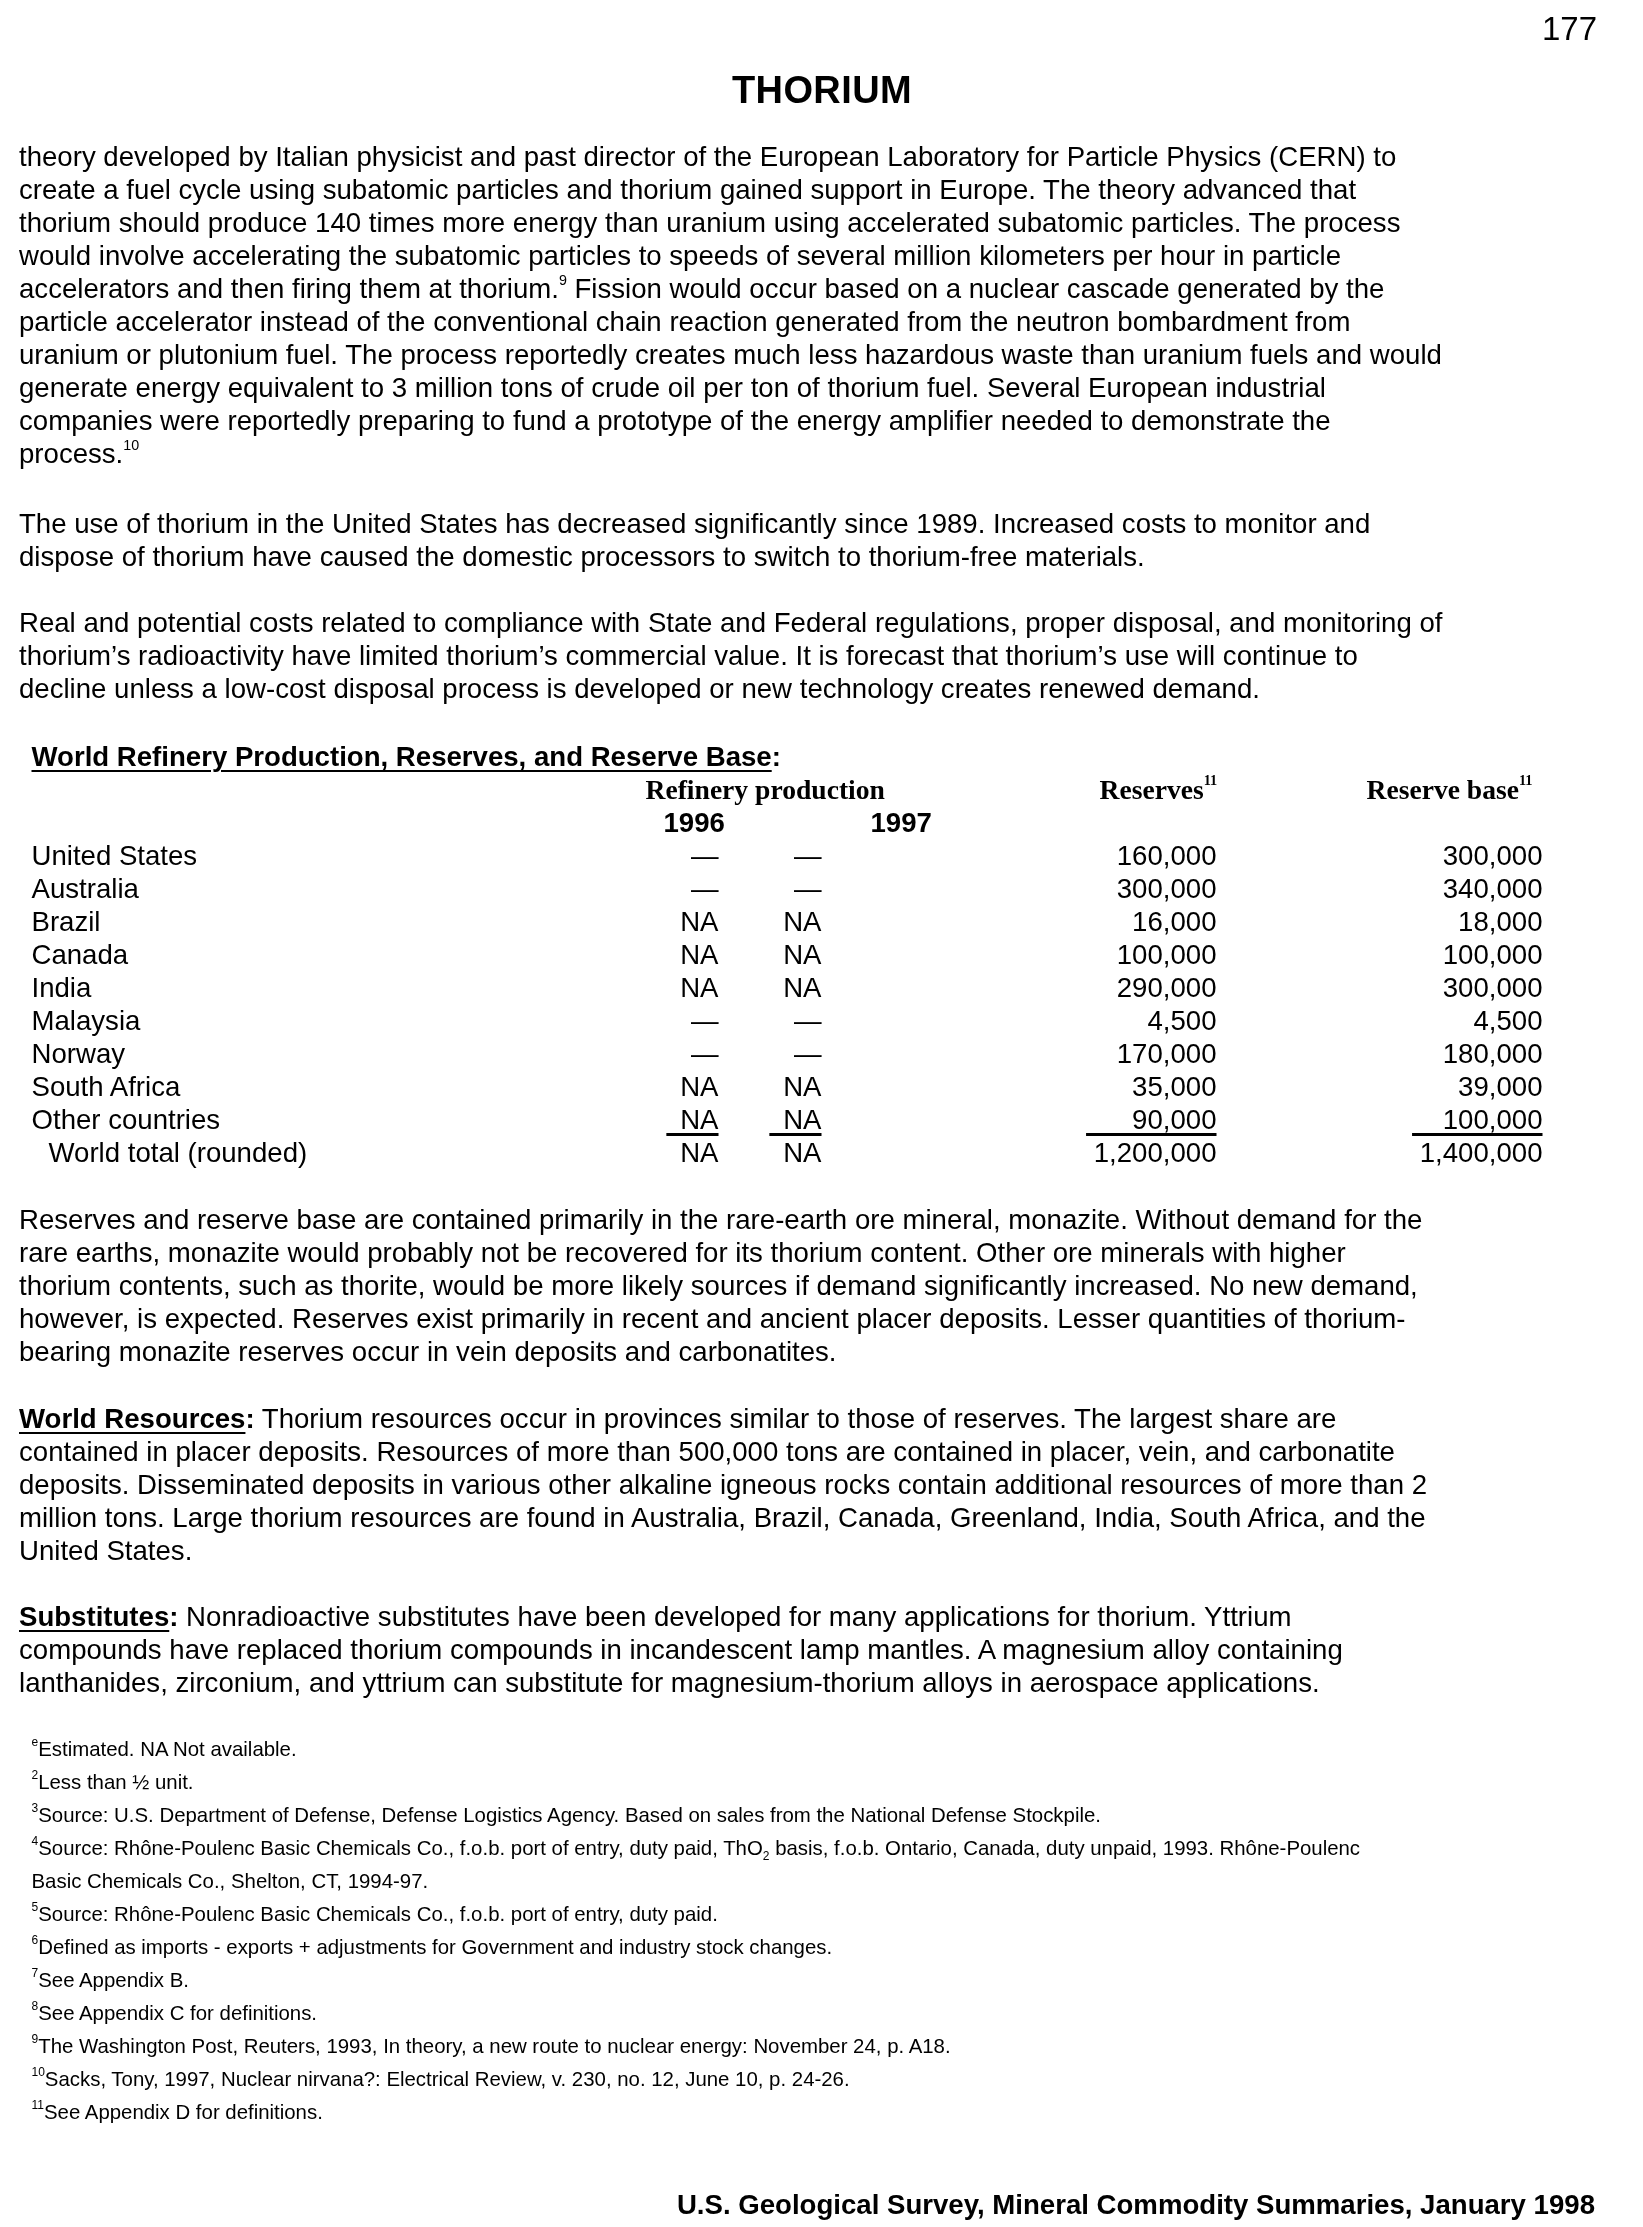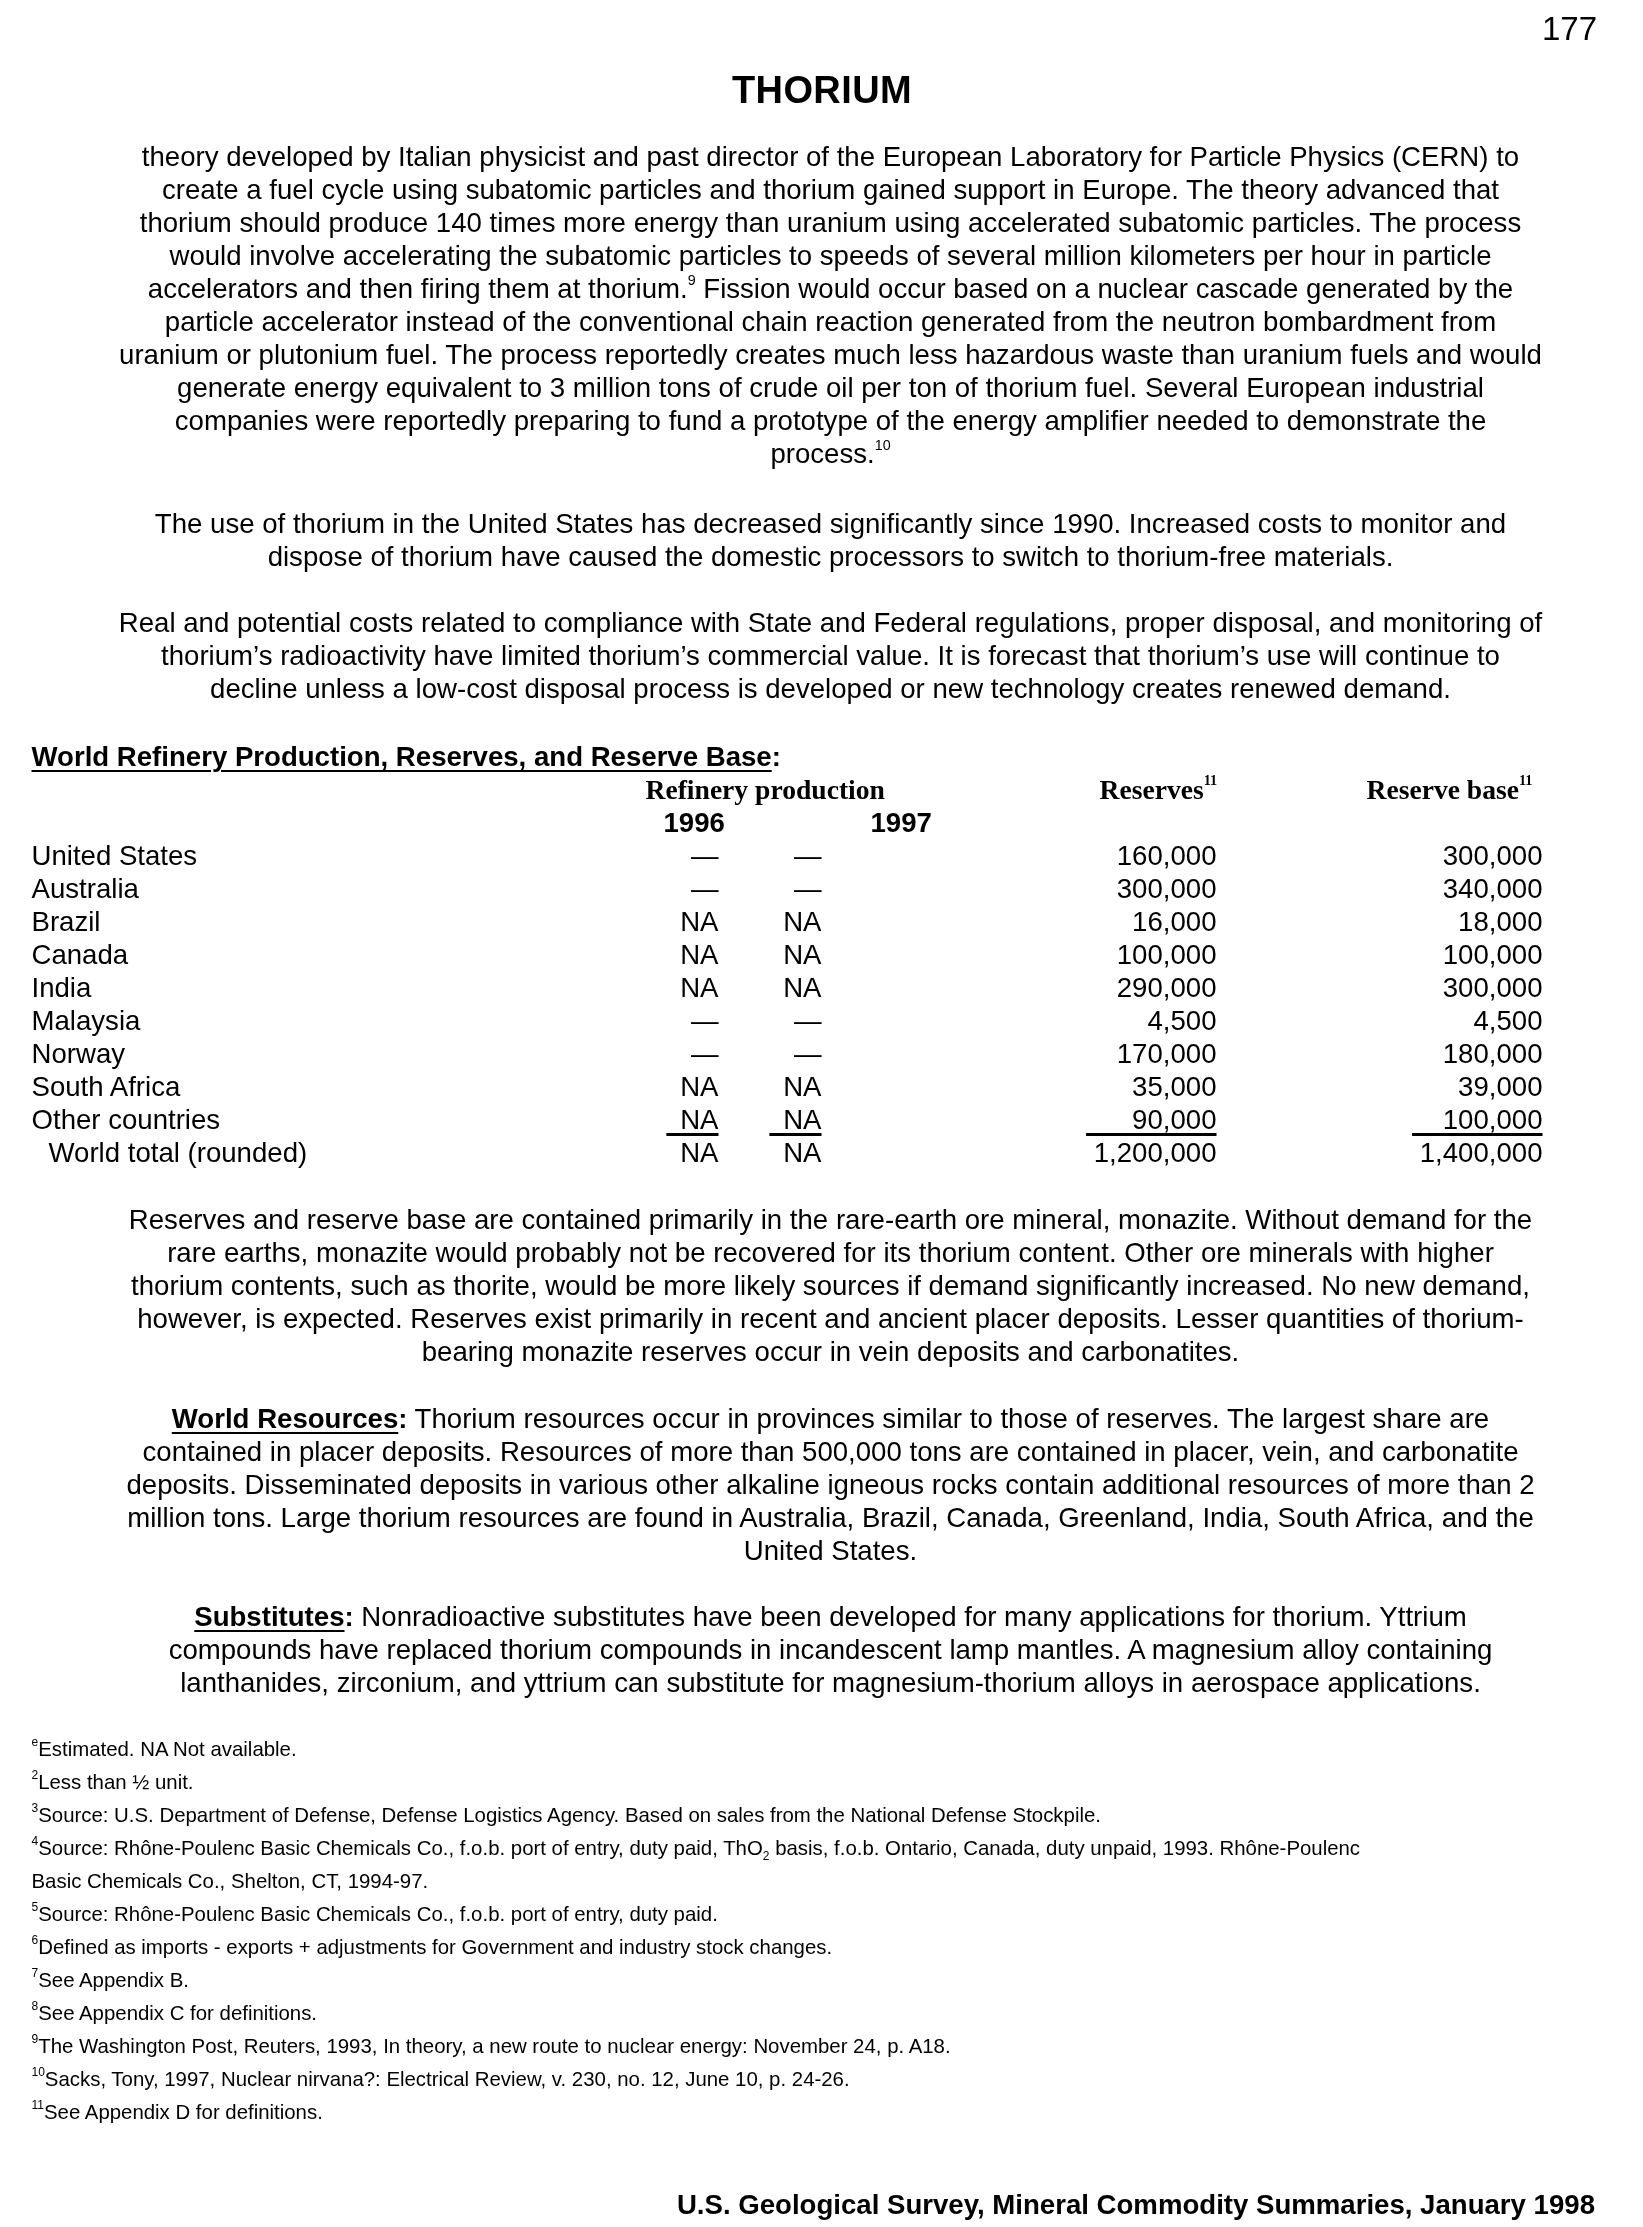--- a/index.html
+++ b/index.html
@@ -2,21 +2,21 @@
 <html style="font-size:11.5px"><head>
 <meta charset="utf-8">
 <style>
   html, body { margin:0; padding:0; background:#ffffff; }
   body {
     width:1644px; height:2227px; position:relative; overflow:hidden;
     font-family:"Liberation Sans", sans-serif; color:#000;
   }
   .page-number { position:absolute; top:10px; right:47px; font-size:33px; }
   .title { position:absolute; top:69px; left:0; width:1644px; text-align:center; font-size:38px; font-weight:bold; letter-spacing:0.4px; }
-  .para { position:absolute; left:43px; width:1575px; font-size:27.6px; line-height:33px; white-space:pre-line;text-align:center; }
+  .para { position:absolute; left:19px; width:1575px; font-size:27.6px; line-height:33px; white-space:pre-line; }
   .para sup { font-size:14.3px; line-height:0; vertical-align:super; position:relative; top:-2.9px; }
   .heading-u { font-weight:bold; text-decoration:underline; text-underline-offset:3.6px; text-decoration-thickness:2.1px; }
   .heading-colon { font-weight:bold; }
 
   
   .table { position:absolute; left:31.5px; top:740px; width:1575px; font-size:27.6px; }
   .tbl-title { height:33px; line-height:33px; }
   .trow { position:relative; height:33px; line-height:33px; }
   .cell { position:absolute; top:0; white-space:nowrap; }
   .c-country { left:0; }
@@ -53,21 +53,21 @@
 create a fuel cycle using subatomic particles and thorium gained support in Europe.  The theory advanced that
 thorium should produce 140 times more energy than uranium using accelerated subatomic particles.  The process
 would involve accelerating the subatomic particles to speeds of several million kilometers per hour in particle
 accelerators and then firing them at thorium.</span><sup>9</sup><span>  Fission would occur based on a nuclear cascade generated by the
 particle accelerator instead of the conventional chain reaction generated from the neutron bombardment from
 uranium or plutonium fuel.  The process reportedly creates much less hazardous waste than uranium fuels and would
 generate energy equivalent to 3 million tons of crude oil per ton of thorium fuel.  Several European industrial
 companies were reportedly preparing to fund a prototype of the energy amplifier needed to demonstrate the
 process.</span><sup>10</sup></div>
 
-<div class="para" style="top:507px;">The use of thorium in the United States has decreased significantly since 1990.  Increased costs to monitor and
+<div class="para" style="top:507px;">The use of thorium in the United States has decreased significantly since 1989.  Increased costs to monitor and
 dispose of thorium have caused the domestic processors to switch to thorium-free materials.</div>
 
 <div class="para" style="top:606px;">Real and potential costs related to compliance with State and Federal regulations, proper disposal, and monitoring of
 thorium’s radioactivity have limited thorium’s commercial value.  It is forecast that thorium’s use will continue to
 decline unless a low-cost disposal process is developed or new technology creates renewed demand.</div>
 
 <div class="table">
   <div class="tbl-title"><span class="heading-u">World Refinery Production, Reserves, and Reserve Base</span><span class="heading-colon">:</span></div>
   <div class="trow">
     <span class="cell hdr c-refprod">Refinery production</span>

